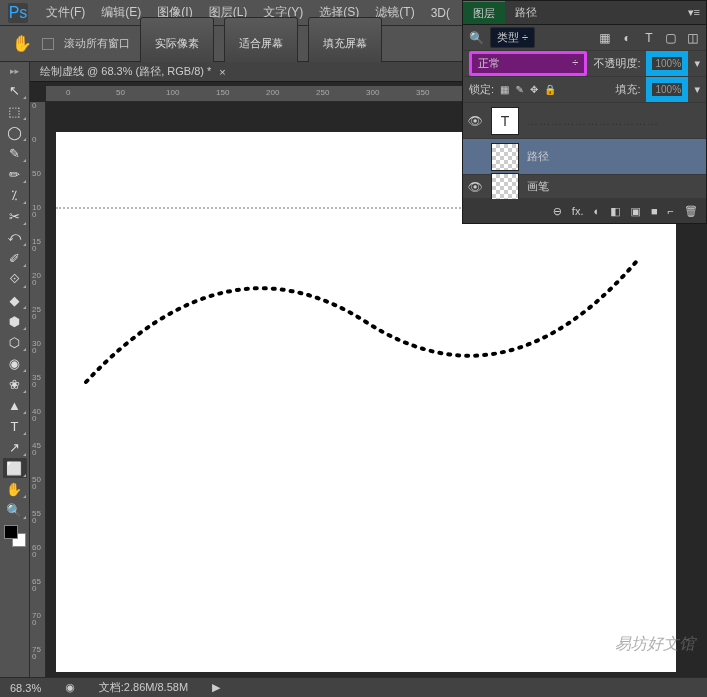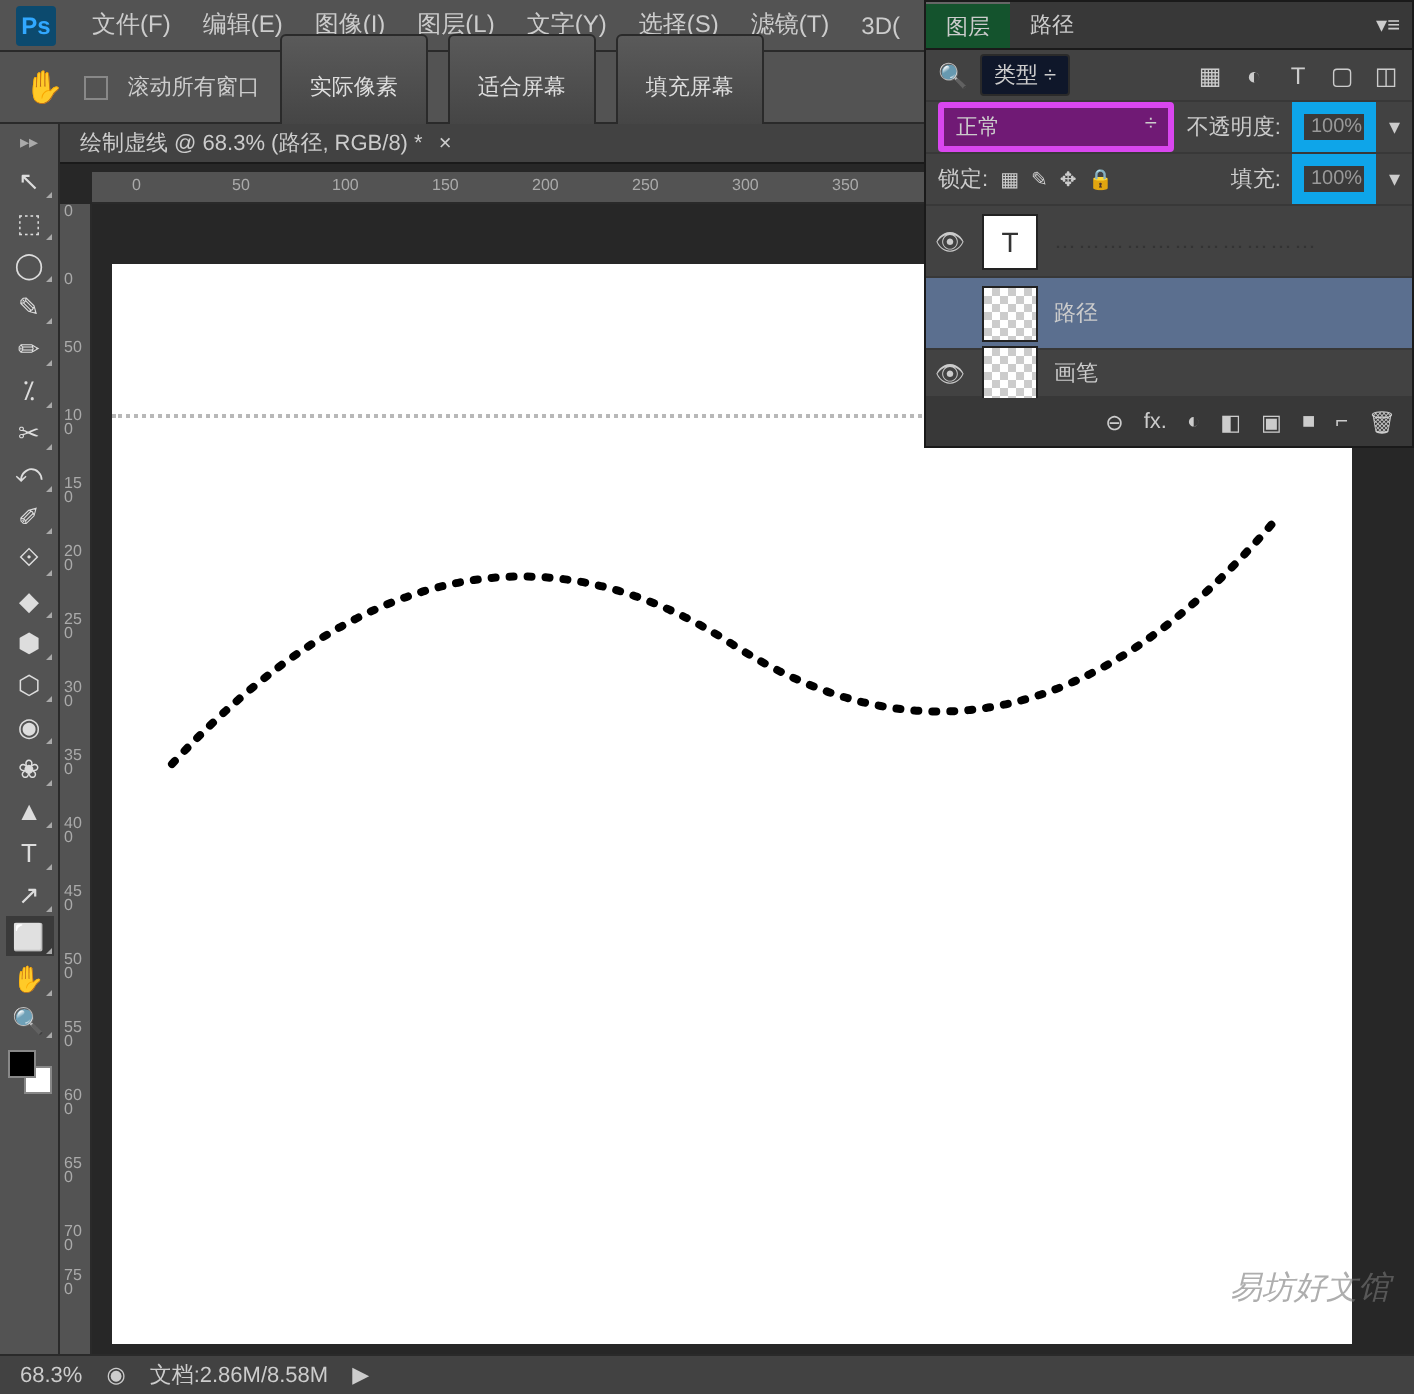--- a/index.html
+++ b/index.html
@@ -1,18 +1,18 @@
 <!DOCTYPE html>
 <html><head>
 <meta charset="utf-8">
 <style>
 *{margin:0;padding:0;box-sizing:border-box;font-family:"Microsoft YaHei",sans-serif}
 body{width:707px;height:697px;background:#535353;overflow:hidden;font-size:11px;color:#ccc}
 .menubar{height:26px;background:#535353;display:flex;align-items:center;padding:0 8px;border-bottom:1px solid #2a2a2a}
-.ps-logo{width:20px;height:20px;background:#0c4a6e;color:#31a8ff;display:flex;align-items:center;justify-content:center;font-weight:bold;font-size:12px;margin-right:10px;border-radius:2px}
+.ps-logo{width:20px;height:20px;background:#404040;color:#31a8ff;display:flex;align-items:center;justify-content:center;font-weight:normal;font-size:16px;margin-right:10px;border-radius:2px}
 .menu-item{padding:0 8px;cursor:pointer;font-size:12px}
 .win-controls{position:absolute;right:4px;top:2px;display:flex;gap:8px;font-size:10px}
 .optbar{height:36px;background:#535353;display:flex;align-items:center;padding:0 12px;gap:10px;border-bottom:1px solid #2a2a2a}
 .hand-icon{font-size:16px}
 .checkbox{width:12px;height:12px;border:1px solid #888;display:inline-block}
 .opt-btn{background:linear-gradient(#5a5a5a,#424242);border:1px solid #2a2a2a;padding:18px 14px;border-radius:3px;font-size:11px;color:#ddd;cursor:pointer}
 .main{display:flex;height:615px}
 .toolbar{width:30px;background:#535353;display:flex;flex-direction:column;align-items:center;padding-top:4px;gap:1px;border-right:1px solid #2a2a2a}
 .tool{width:24px;height:20px;display:flex;align-items:center;justify-content:center;font-size:13px;cursor:pointer;color:#ddd;position:relative}
 .tool.active{background:#3a3a3a}
@@ -45,21 +45,21 @@
 .layer-list{max-height:120px;overflow:hidden}
 .layer{height:36px;display:flex;align-items:center;padding:0 4px;gap:8px;border-bottom:1px solid #383838;cursor:pointer}
 .layer.selected{background:#5b6f8f}
 .layer.half{height:24px}
 .eye{width:16px;text-align:center;font-size:12px}
 .thumb{width:28px;height:28px;background:#fff;border:1px solid #222;font-size:14px;display:flex;align-items:center;justify-content:center;color:#333}
 .thumb.checker{background:repeating-conic-gradient(#ccc 0 25%,#fff 0 50%) 0 0/8px 8px}
 .dots-prev{font-size:6px;letter-spacing:1px;color:#333;white-space:nowrap;overflow:hidden}
 .layer-name{font-size:11px}
 .panel-footer{height:24px;display:flex;align-items:center;justify-content:flex-end;gap:10px;padding:0 8px;background:#383838;font-size:11px}
-.statusbar{position:absolute;bottom:0;left:0;right:0;height:20px;background:#424242;display:flex;align-items:center;padding:0 10px;gap:12px;font-size:11px;border-top:1px solid #2a2a2a}
+.statusbar{position:absolute;bottom:0;left:0;right:0;height:20px;background:#424242;display:flex;align-items:center;padding:0 10px;gap:24px;font-size:11px;border-top:1px solid #2a2a2a}
 .watermark{position:absolute;right:12px;bottom:22px;font-size:16px;color:rgba(120,120,120,0.6);font-style:italic}
 </style>
 </head>
 <body>
 
 <div class="menubar">
   <div class="ps-logo">Ps</div>
   <span class="menu-item">文件(F)</span>
   <span class="menu-item">编辑(E)</span>
   <span class="menu-item">图像(I)</span>
@@ -143,21 +143,21 @@
         <span style="top: 204px;">250</span>
         <span style="top: 238px;">300</span>
         <span style="top: 272px;">350</span>
         <span style="top: 306px;">400</span>
         <span style="top: 340px;">450</span>
         <span style="top: 374px;">500</span>
         <span style="top: 408px;">550</span>
         <span style="top: 442px;">600</span>
         <span style="top: 476px;">650</span>
         <span style="top: 510px;">700</span>
-        <span style="top: 532px;">750</span>
+        <span style="top: 544px;">750</span>
       </div>
     <div class="canvas">
       <div class="dotted-line"></div>
       <svg class="curve" width="580" height="160">
         <path d="M 10 130 Q 150 -20 290 70 T 560 10" fill="none" stroke="#000" stroke-width="4" stroke-dasharray="2 7" stroke-linecap="round"></path>
       </svg>
     </div>
     <div class="watermark">易坊好文馆</div>
   </div>
 </div>

